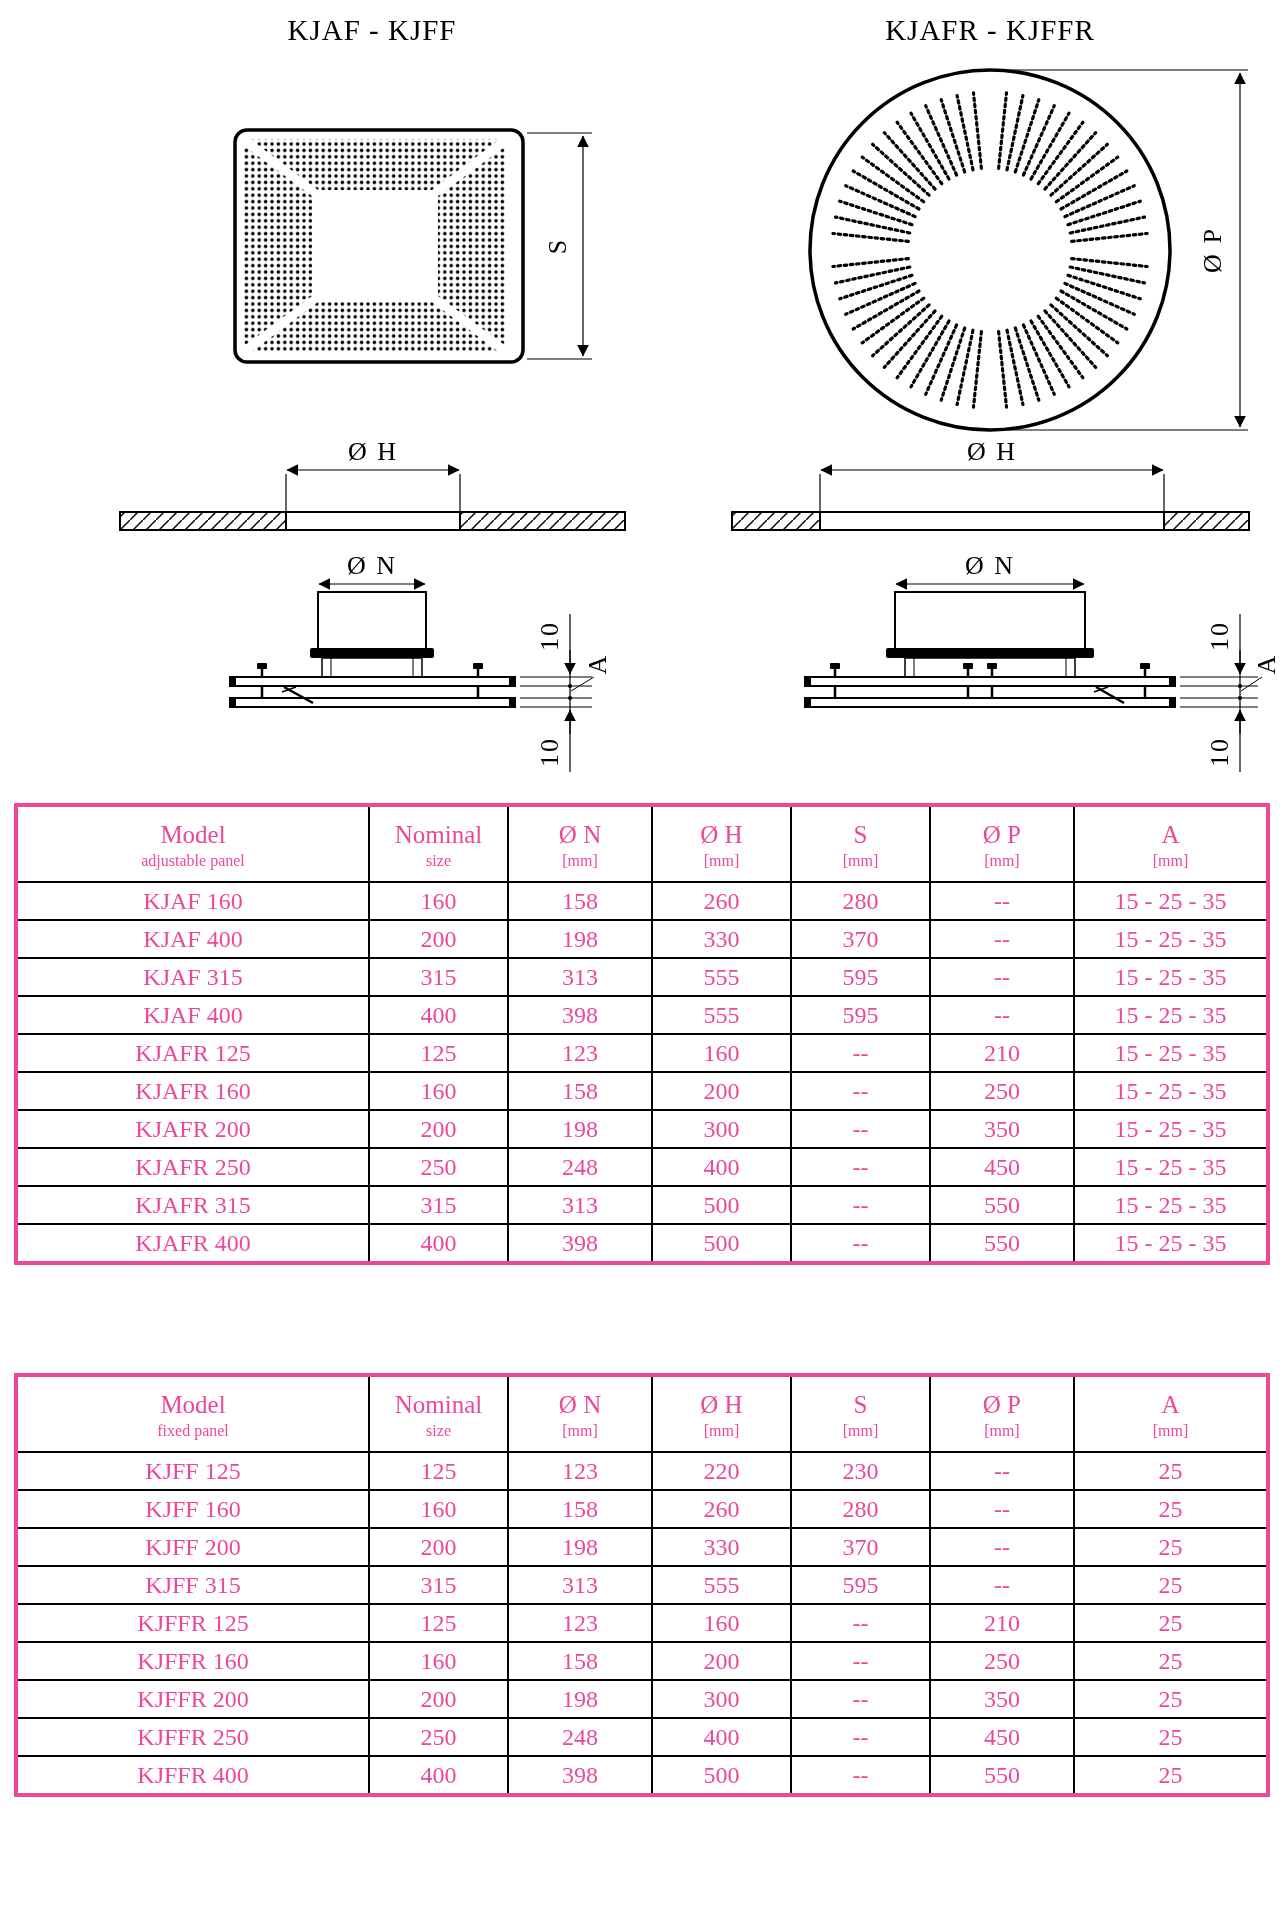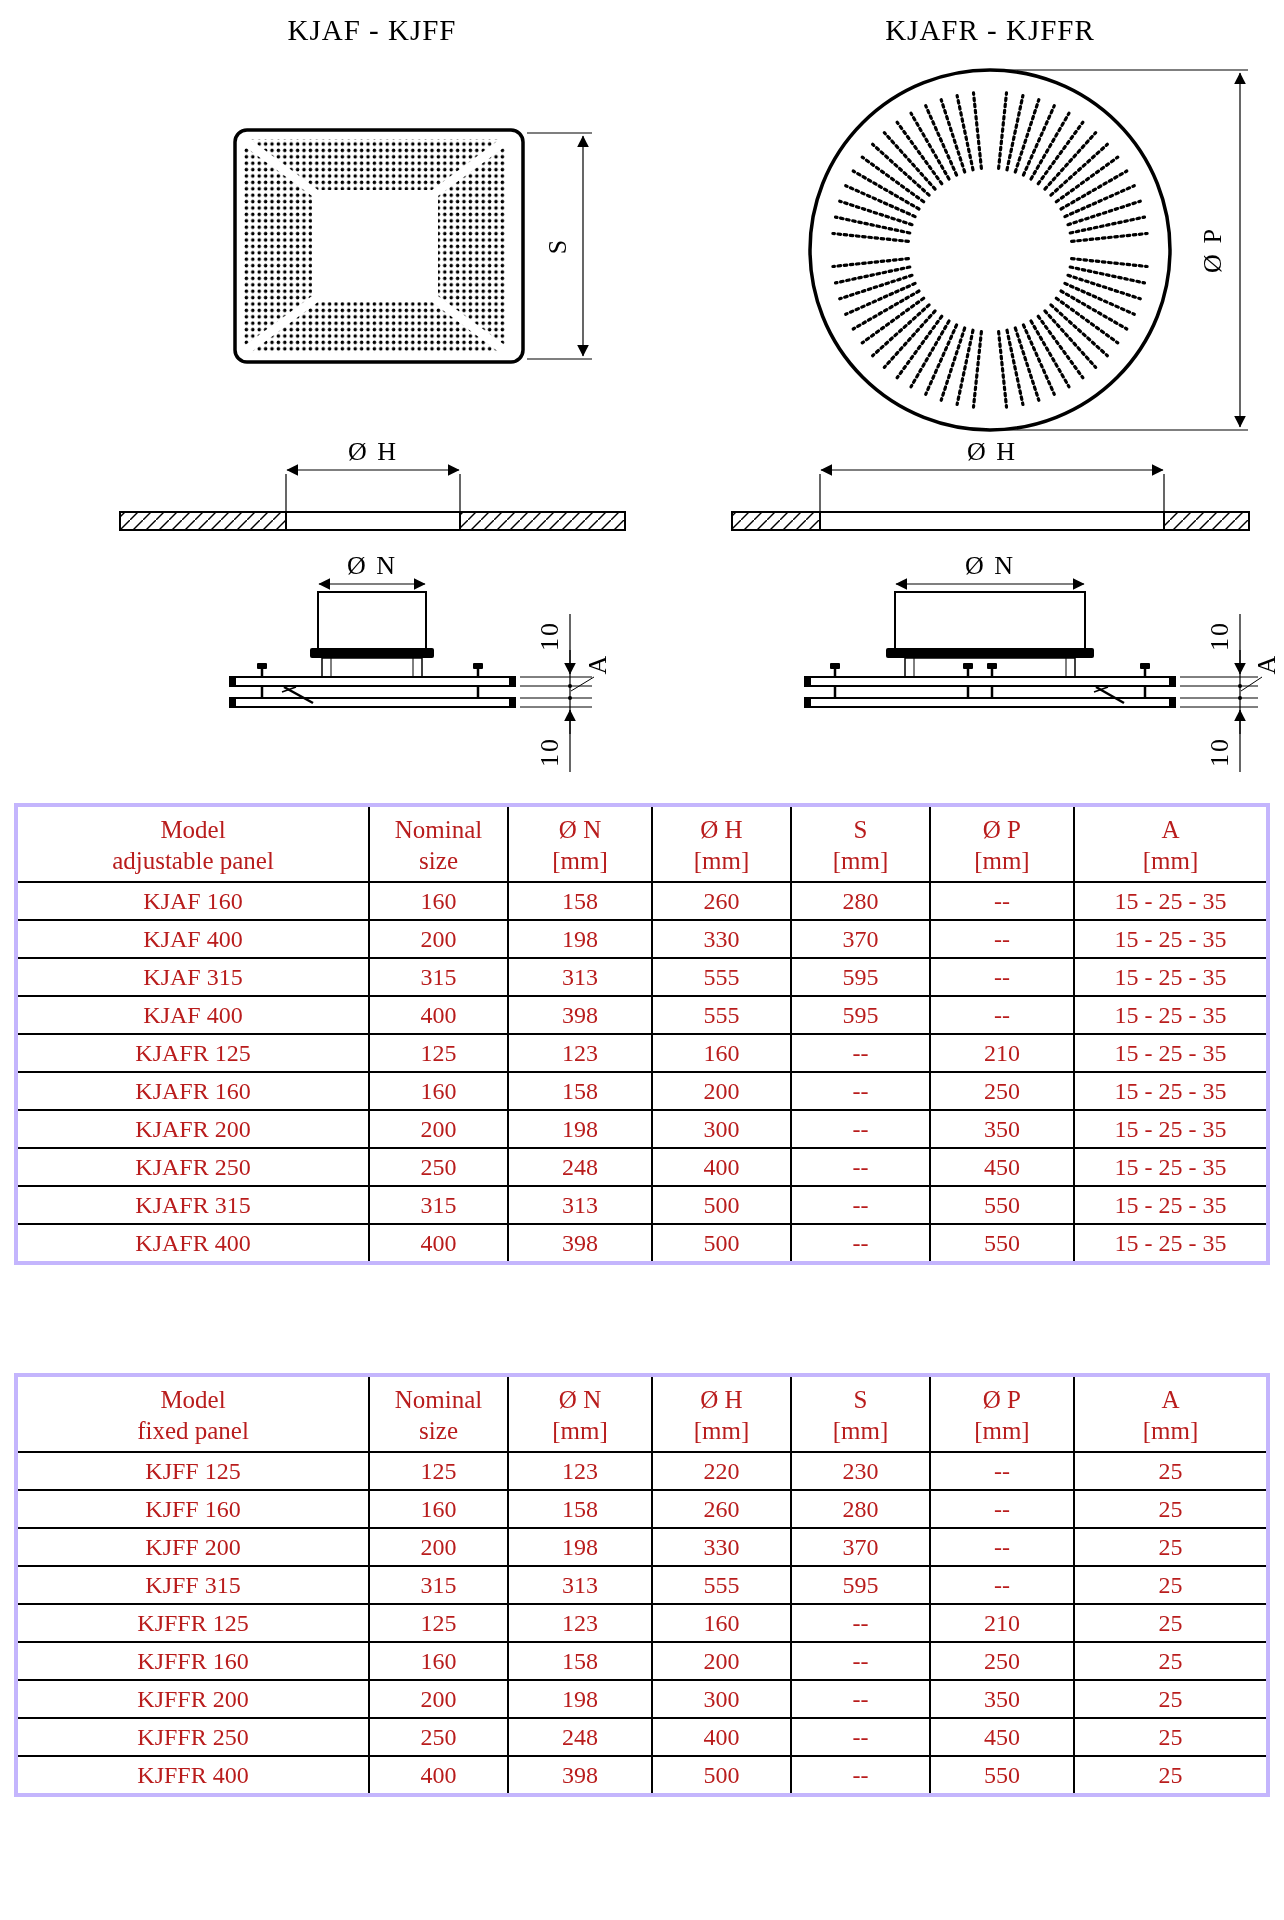--- a/index.html
+++ b/index.html
@@ -1,31 +1,31 @@
 <!DOCTYPE html>
 <html><head>
 <meta charset="utf-8">
 <style>
   html,body{margin:0;padding:0;background:#fff;}
   #page{position:relative;width:1284px;height:1920px;background:#fff;
-        font-family:"Liberation Serif","DejaVu Serif",serif;color:#b91c1c;overflow:hidden;}
+        font-family:"Liberation Serif","DejaVu Serif",serif;color:#ec4899;overflow:hidden;}
   svg{position:absolute;left:0;top:0;}
   svg text{font-family:"Liberation Serif","DejaVu Serif",serif;fill:#000;}
   .title-text{font-size:29px;letter-spacing:1px;}
   .dim-text{font-size:26px;letter-spacing:2px;}
   .tblwrap{position:absolute;left:14px;width:1256px;}
   .tbl1{top:803px;}
   .tbl2{top:1373px;}
-  table{width:100%;border-collapse:collapse;table-layout:fixed;border:4px solid #c4b5fd;}
+  table{width:100%;border-collapse:collapse;table-layout:fixed;border:4px solid #ec4899;}
   th,td{border:2px solid #000;text-align:center;vertical-align:middle;padding:0;
         font-weight:normal;font-size:24px;line-height:1.25;}
   thead th{height:74px;}
   tbody td{height:36px;}
   th .h1{margin-top:2px;font-size:25px;}
-  th .h2{font-size:25px;}
+  th .h2{font-size:16px;}
 </style>
 </head>
 <body>
 
 <div id="page">
 
   <svg width="1284" height="795" viewBox="0 0 1284 795">
     <defs>
       <marker id="arr" viewBox="0 0 10 10" refX="9.5" refY="5" markerWidth="10" markerHeight="10" orient="auto-start-reverse">
         <path d="M0,0 L10,5 L0,10 z" fill="#000"></path>

